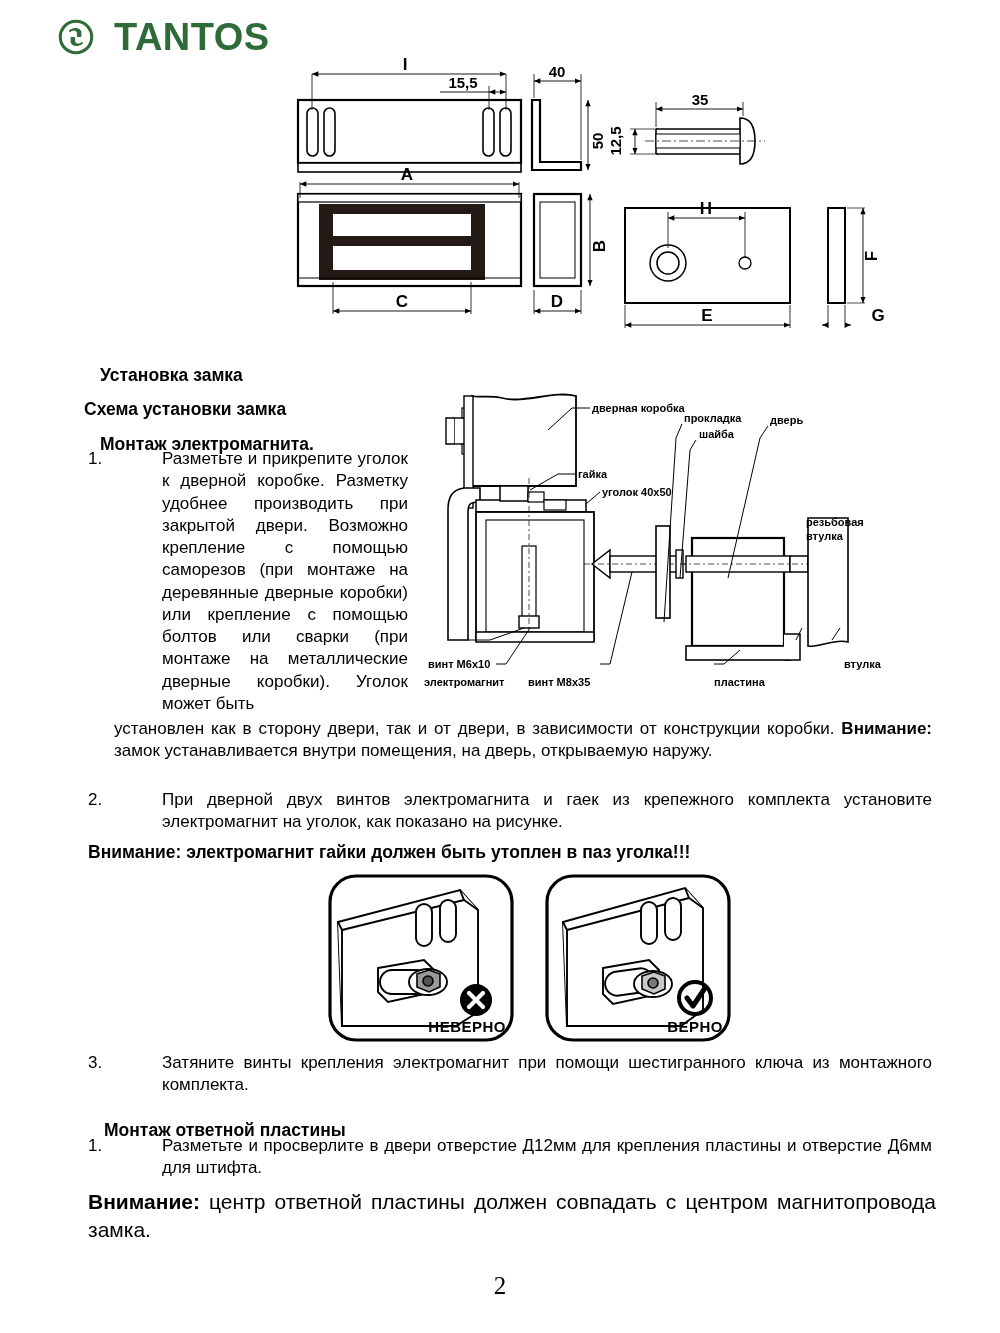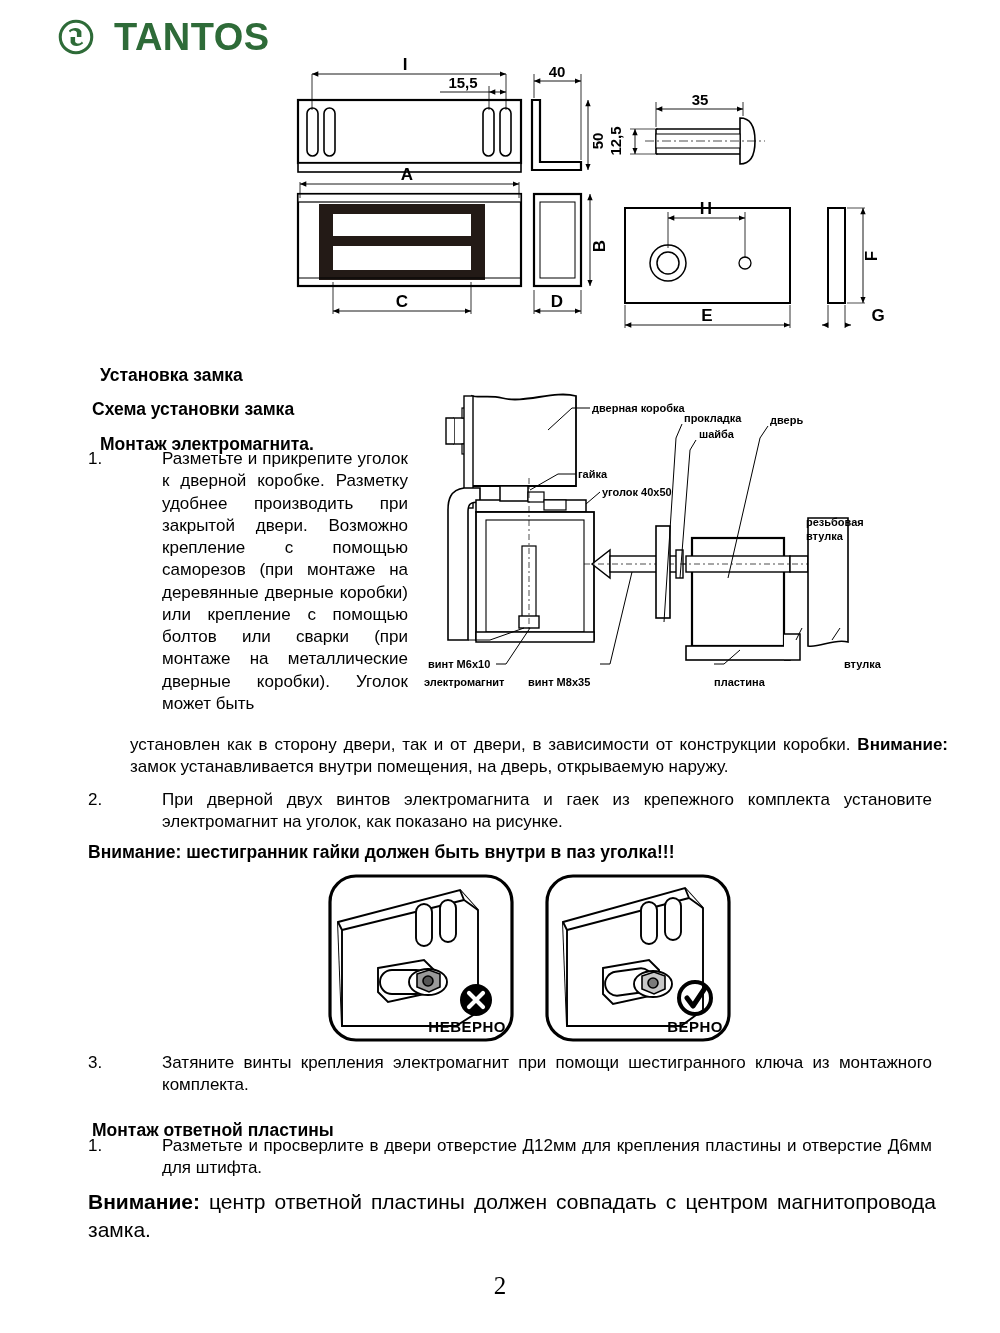--- a/index.html
+++ b/index.html
@@ -48,26 +48,26 @@
   
   .h-bold {
     font-weight: bold;
     font-size: 17.5px;
     line-height: 1.34;
     margin: 12px;
   }
   .para {
     font-size: 17px;
     line-height: 1.31;
-    margin: 16px;
+    margin: 0;
   }
   .just { text-align: justify; text-align-last: left; }
 
   #sec-install  { position: absolute; left: 88px; top: 352px; width: 330px; }
-  #sec-scheme   { position: absolute; left: 80px; top: 386px; width: 330px; }
+  #sec-scheme   { position: absolute; left: 72px; top: 386px; width: 330px; }
   #sec-montage  { position: absolute; left: 88px; top: 421px; width: 330px; }
 
   
   .li {
     display: flex;
     align-items: flex-start;
   }
   .li .num {
     flex: 0 0 auto;
     width: 26px;
@@ -106,21 +106,21 @@
     padding-left: 32px;
   }
   .photo {
     width: 186px;
     height: 168px;
     position: relative;
   }
   .photo svg { display:block; }
 
   #item3        { position: absolute; left: 88px; top: 1052px; width: 844px; }
-  #sec-plate    { position: absolute; left: 80px; top: 1107px; width: 844px; }
+  #sec-plate    { position: absolute; left: 92px; top: 1107px; width: 844px; }
   #item-plate1  { position: absolute; left: 88px; top: 1135px; width: 844px; }
   #warn-center  { position: absolute; left: 88px; top: 1188px; width: 848px;
                   font-size: 21px; line-height: 1.31; text-align: justify; }
 
   #page-number {
     position: absolute;
     left: 0; right: 0;
     top: 1272px;
     text-align: center;
     font-family: "Liberation Serif", serif;
@@ -273,21 +273,21 @@
 
 <div id="item1-wide" class="para just">
   <span>установлен как в сторону двери, так и от двери, в зависимости от конструкции коробки. </span><b>Внимание:</b><span> замок устанавливается внутри помещения, на дверь, открываемую наружу.</span>
 </div>
 
 <div id="item2" class="li">
   <div class="num">2.</div>
   <div class="body just">При дверной двух винтов электромагнита и гаек из крепежного комплекта установите электромагнит на уголок, как показано на рисунке.</div>
 </div>
 
-<div id="warn-nut">Внимание: шестигранник гайки должен быть внутри в паз уголка!!!</div>
+<div id="warn-nut">Внимание: электромагнит гайки должен быть утоплен в паз уголка!!!</div>
 
 <div id="scheme-drawing">
 <svg width="512" height="335" viewBox="0 0 512 335">
   <g stroke="#000" fill="#fff" stroke-width="1.4">
 
     <path d="M48 18 L48 108 L152 108 L152 18 C130 12, 100 26, 78 20 C66 17, 55 20, 48 18 Z" stroke-width="1.8"></path>
 
     <rect x="30" y="40" width="18" height="26" stroke-width="1.4"></rect>
     <path d="M30 40 L22 40 L22 66 L30 66" stroke-width="1.4" fill="#fff"></path>
     <rect x="38" y="30" width="10" height="10" stroke-width="1.2"></rect>

